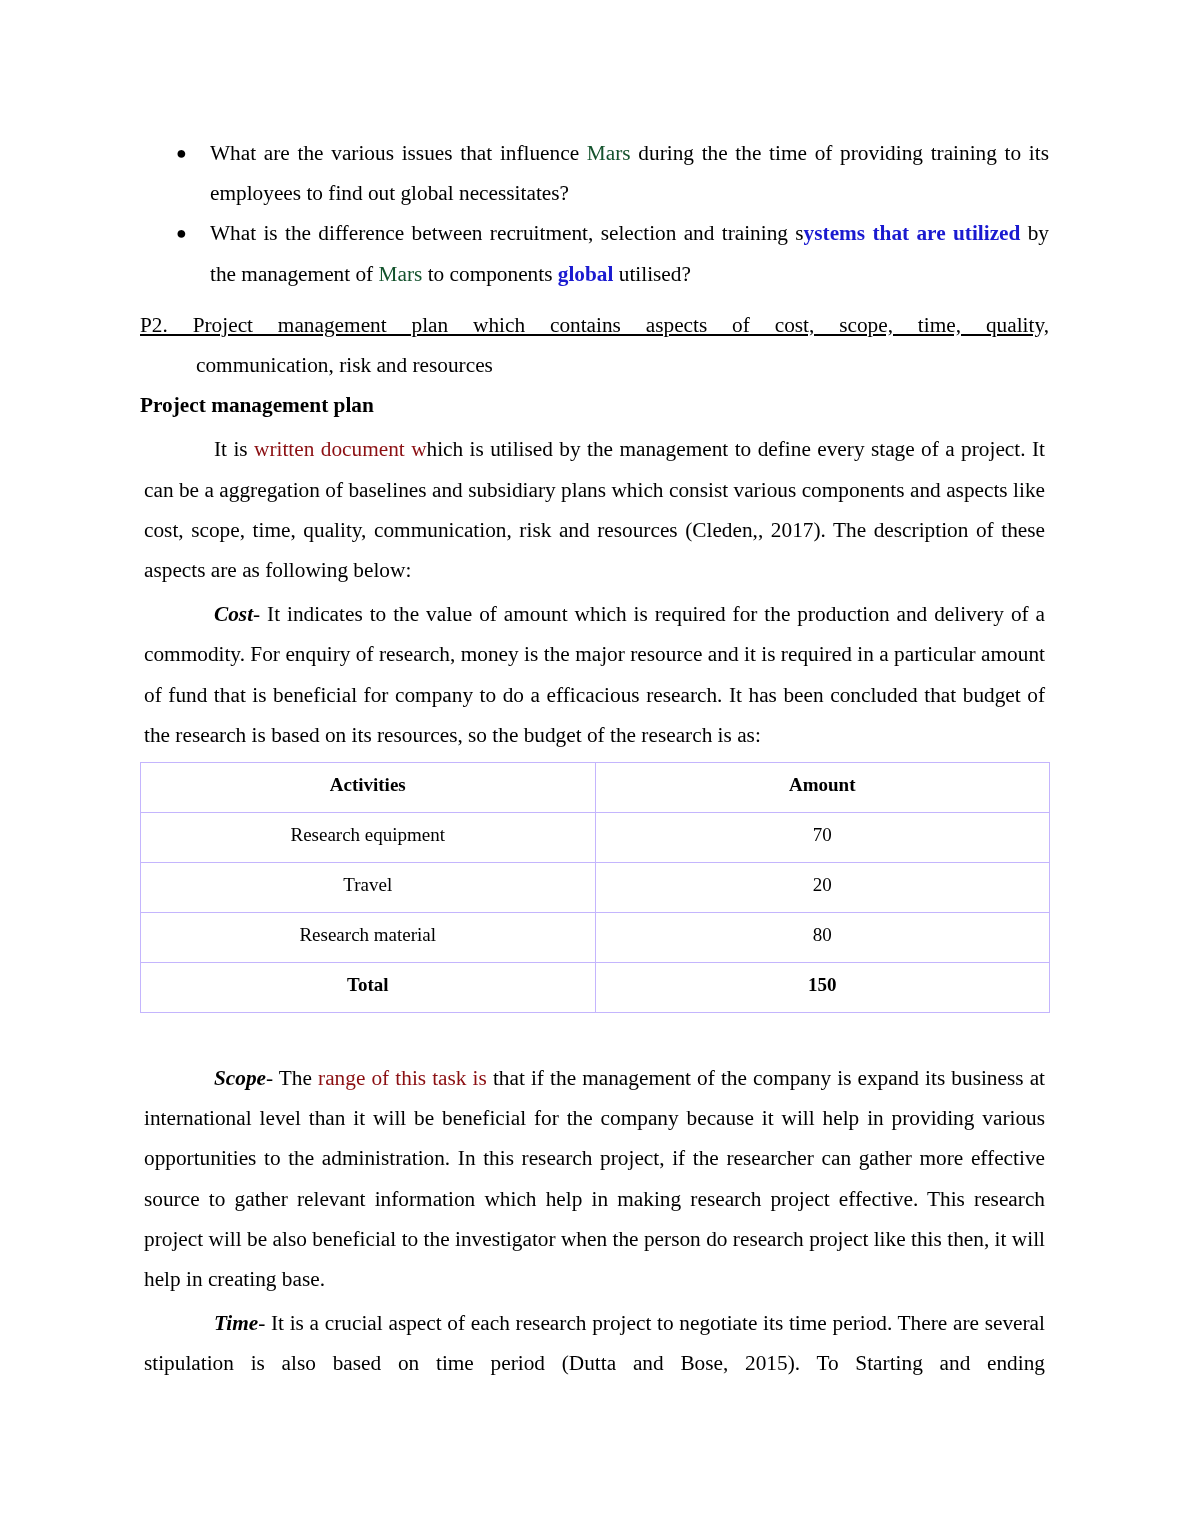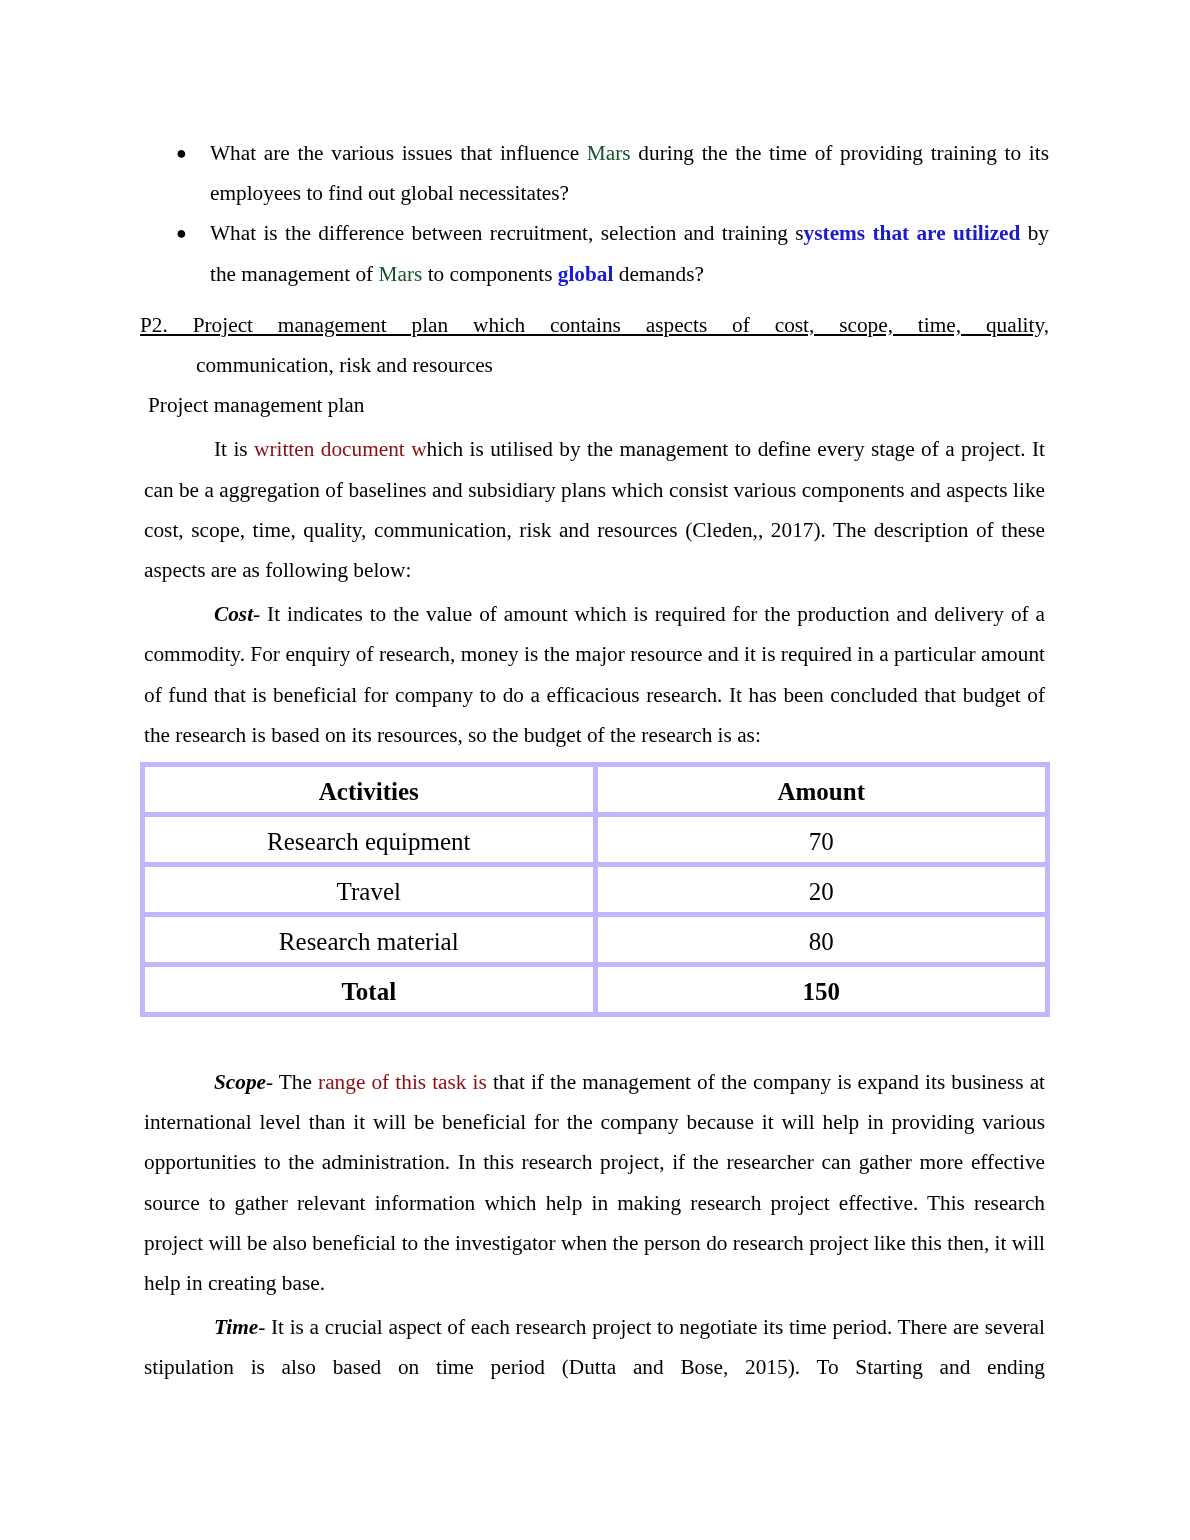--- a/index.html
+++ b/index.html
@@ -4,44 +4,44 @@
   <style>
     html, body { margin: 0; padding: 0; background: #ffffff; }
     body { width: 1190px; height: 1540px; position: relative; overflow: hidden;
       font-family: "Liberation Serif", "DejaVu Serif", serif; color: #000; font-size: 21.3px; }
     .page { position: absolute; left: 140px; top: 133px; width: 909px; }
     ul.bullets { list-style: none; margin: 0; padding: 0; }
     ul.bullets li { position: relative; padding-left: 70px; line-height: 40.2px; text-align: justify; }
     ul.bullets li .bullet { position: absolute; left: 36px; top: 0; font-size: 18px; }
     .heading-p2 { margin-top: 11px; line-height: 40.2px; text-align: justify; text-decoration: underline; text-indent: 0; }
     .heading-p2 .second { padding-left: 56px; display: inline-block; }
-    .heading-bold { font-weight: normal; line-height: 40.2px; margin-left: 8px; }
+    .heading-bold { font-weight: bold; line-height: 40.2px; }
     .para { line-height: 40.2px; text-align: justify; text-indent: 70px; margin: 4px; }
     .mag { color: #14532d; }
     .blue { color: #1a1ad0; font-weight: bold; }
     .red { color: #8b0f12; }
     table.budget { border-collapse: collapse; width: 910px; margin-top: 7px; }
-    table.budget td { border: 5px solid #c4b5fd; height: 50px; text-align: center; vertical-align: top; padding-top: 11px; box-sizing: border-box; font-size: 25px; width: 50%; }
+    table.budget td { border: 1px solid #c4b5fd; height: 50px; text-align: center; vertical-align: top; padding-top: 11px; box-sizing: border-box; font-size: 19px; width: 50%; }
     table.budget tr.head td, table.budget tr.total td { font-weight: bold; }
     .after-table { margin-top: 45px; }
     .justify-last { text-align-last: justify; }
   </style>
 </head>
 <body>
 
 <div class="page">
 
   <ul class="bullets">
     <li>
       <span class="bullet">●</span>
       <span>What are the various issues that influence </span><span class="mag">Mars</span><span> during the the time of providing training to its employees to find out global necessitates?</span>
     </li>
     <li>
       <span class="bullet">●</span>
-      <span>What is the difference between recruitment, selection and training s</span><span class="blue">ystems that are utilized</span><span> by the management of </span><span class="mag">Mars</span><span> to components </span><span class="blue">global</span><span> demands?</span>
+      <span>What is the difference between recruitment, selection and training s</span><span class="blue">ystems that are utilized</span><span> by the management of </span><span class="mag">Mars</span><span> to components </span><span class="blue">global</span><span> utilised?</span>
     </li>
   </ul>
 
   <div class="heading-p2">
     <div class="justify-last">P2. Project management plan which contains aspects of cost, scope, time, quality,</div>
     <div><span class="second">communication, risk and resources</span></div>
   </div>
 
   <div class="heading-bold">Project management plan</div>
 

